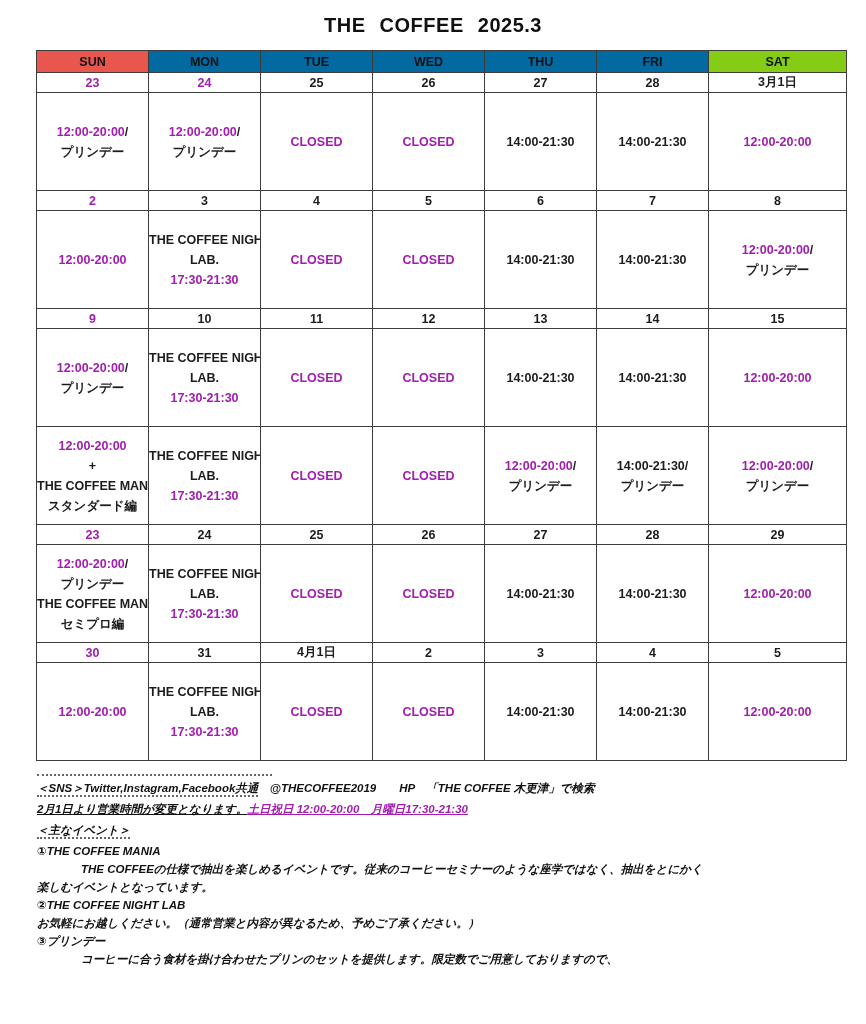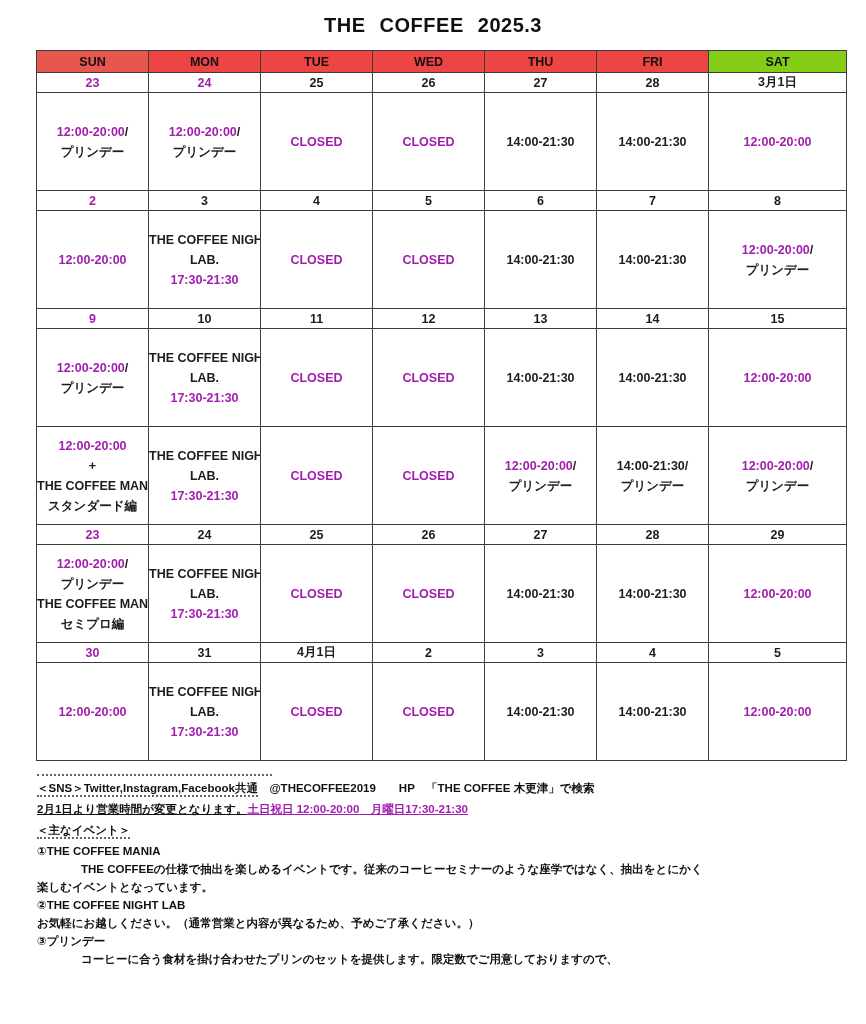--- a/index.html
+++ b/index.html
@@ -12,36 +12,36 @@
     margin:14px 0 0 0; text-align:center;
     font-size:20px; font-weight:bold; letter-spacing:0.5px; word-spacing:8px; color:#111;
   }
   table.calendar {
     border-collapse:collapse; table-layout:fixed;
     margin:13px 0 0 36px; width:810px;
   }
   table.calendar th, table.calendar td {
     border:1px solid #3c3c3c; text-align:center; padding:0; overflow:hidden;
   }
-  table.calendar th { height:21px; font-size:12.5px; font-weight:bold; color:#111; background:#ef4444; }
+  table.calendar th { height:21px; font-size:12.5px; font-weight:bold; color:#111; background:#0369a1; }
   table.calendar th.sun { background:#e8564e; }
   table.calendar th.sat { background:#84cc16; }
   tr.dates td { height:19px; font-size:12.5px; font-weight:bold; background:#ffffff; }
   tr.content td {
     height:97px; font-size:12.5px; font-weight:bold;
     vertical-align:middle; line-height:20px; background:#ffffff;
   }
   td.yellow { background:#faf1cf; }
   td.green  { background:#d1e2bf; }
   td.pink   { background:#f9e6d9; }
   .red { color:#a21caf; }
   tr.content td .line { white-space:nowrap; }
   .footer {
     margin:13px 0 0 37px; font-size:11.5px; font-weight:bold;
-    line-height:18px; color:#111;
+    line-height:18px; color:#111;font-style:italic;
   }
   .divider { width:235px; border-top:2px dotted #666; height:0; margin-bottom:3px; }
   .fline { white-space:pre-wrap; }
   .fline.gap { margin-bottom:3px; }
   .fline.indent { padding-left:44px; }
   .seg.dotted { border-bottom:2px dotted #666; padding-bottom:1px; }
   .seg.underline { text-decoration:underline; }
 </style>
 </head>
 <body>

